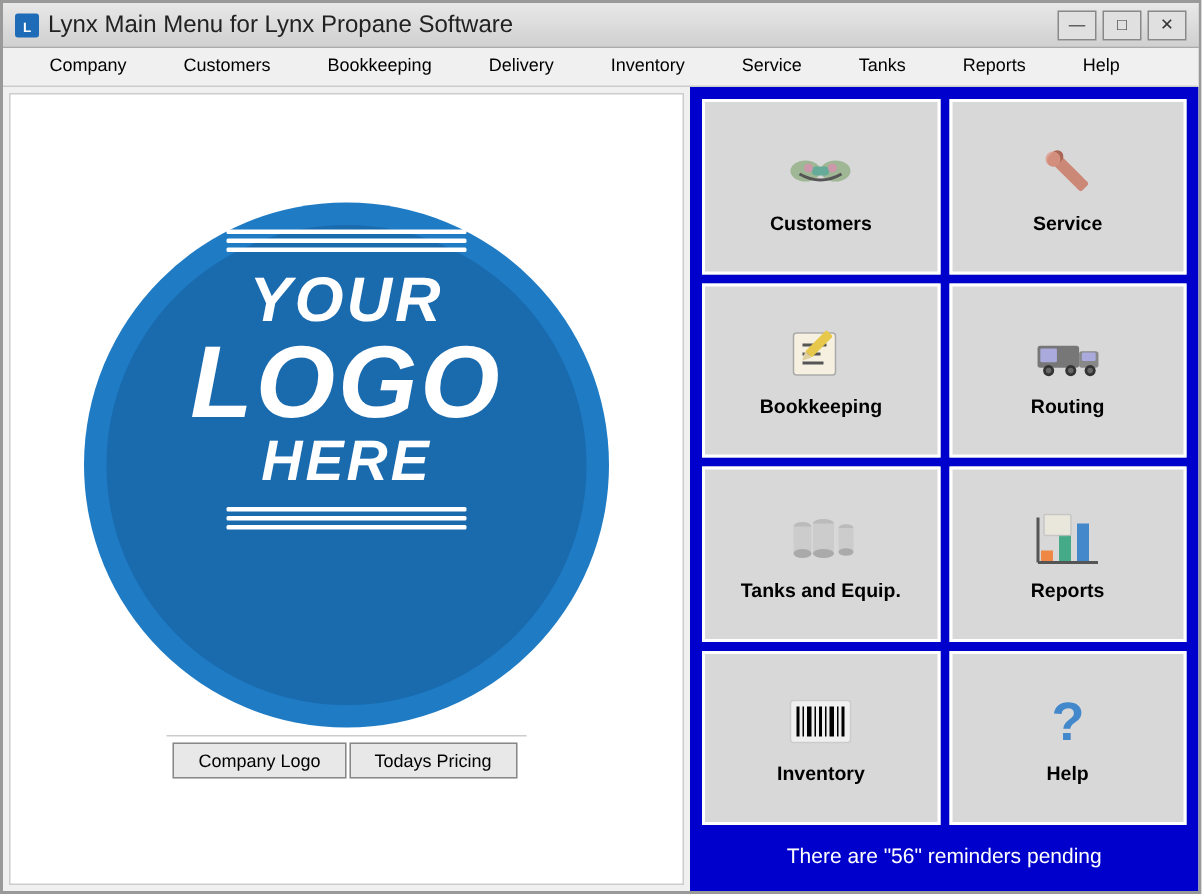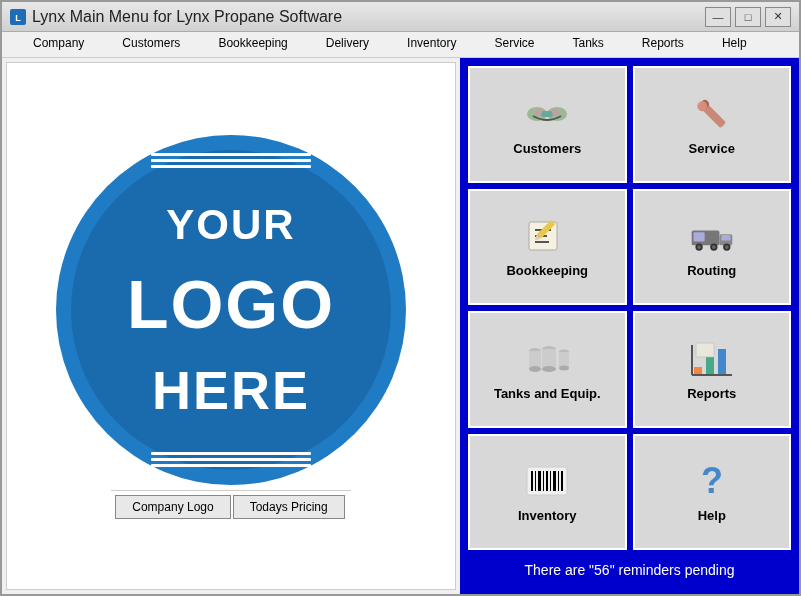--- a/index.html
+++ b/index.html
@@ -134,22 +134,23 @@
     }
 
     .logo-circle-inner {
       width: 320px;
       height: 320px;
       border-radius: 50%;
       background: #1a6aae;
       display: flex;
       flex-direction: column;
       align-items: center;
-      justify-content: space-between;
+      justify-content: flex-start;
       position: relative;
+      font-style: italic;
     }
 
     .logo-lines-top {
       width: 160px;
       margin-bottom: 8px;
     }
 
     .logo-lines-top div, .logo-lines-bottom div {
       height: 3px;
       background: white;
@@ -167,21 +168,21 @@
 
     .logo-text-logo {
       font-size: 68px;
       font-weight: 900;
       color: white;
       letter-spacing: 2px;
       line-height: 1;
     }
 
     .logo-text-here {
-      font-size: 54px;
+      font-size: 38px;
       font-weight: 900;
       color: white;
       letter-spacing: 2px;
       line-height: 1;
     }
 
     .logo-lines-bottom {
       width: 160px;
       margin-top: 8px;
     }

